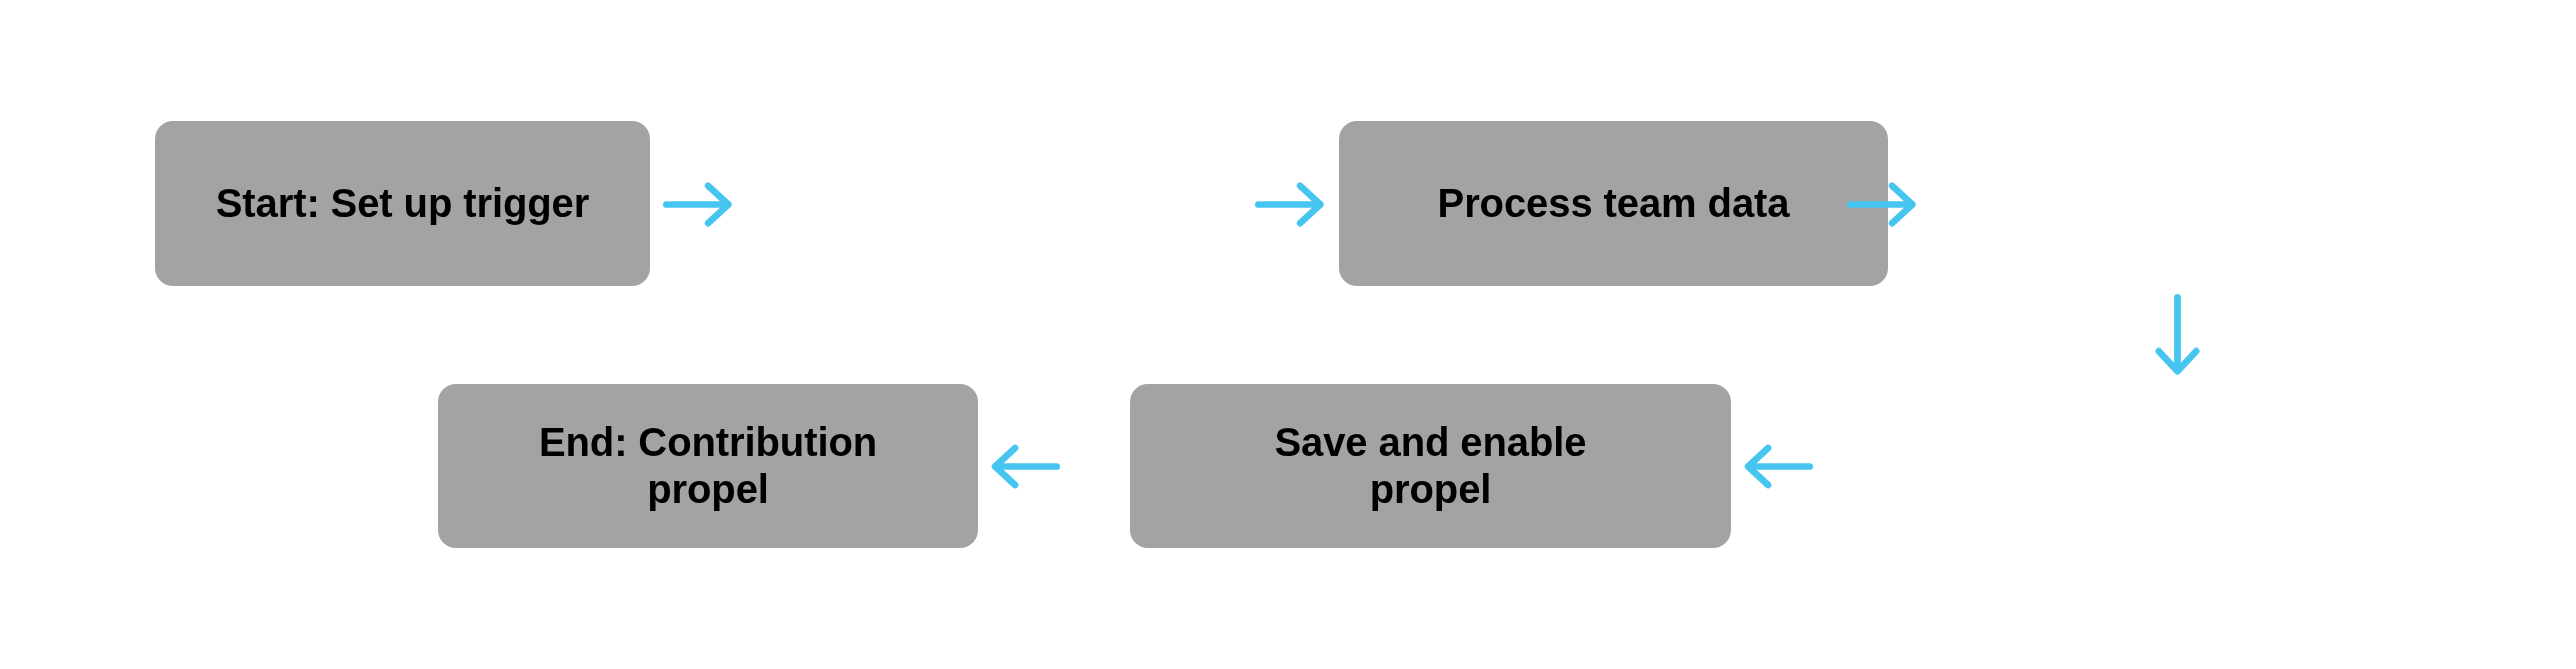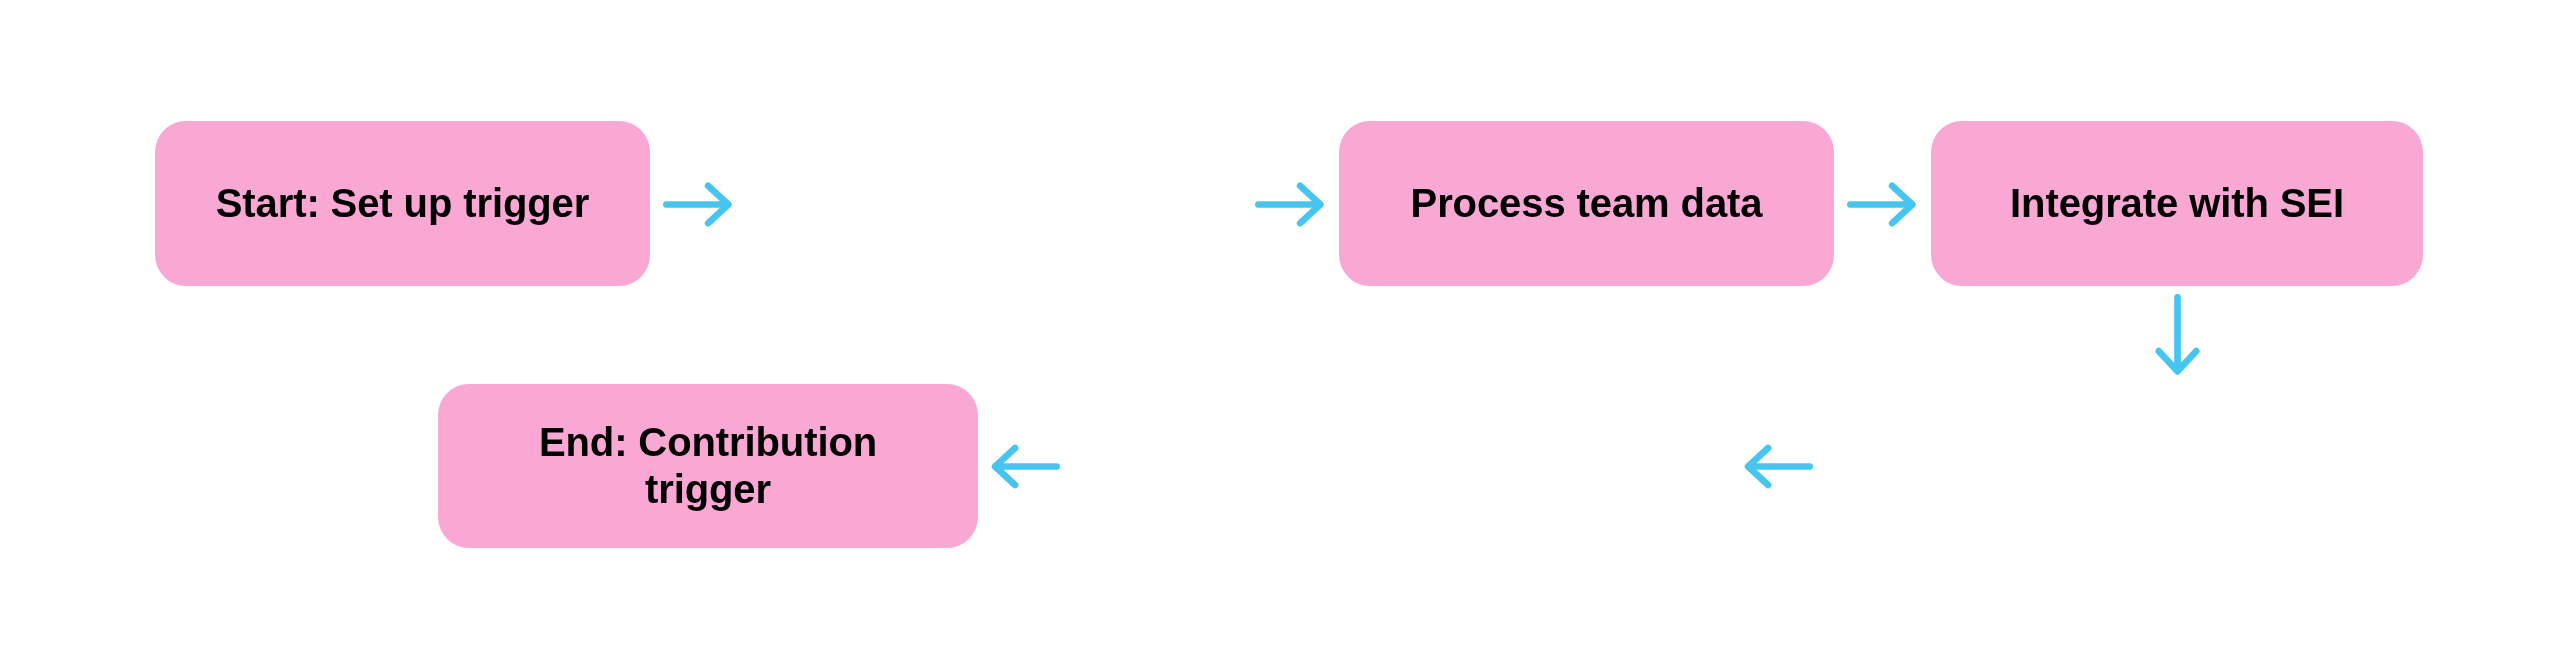--- a/index.html
+++ b/index.html
@@ -18,22 +18,22 @@
   #canvas {
     position: relative;
     width: 2576px;
     height: 669px;
     background: #ffffff;
   }
 
   
   .node {
     position: absolute;
-    background: #f9a8d4;
-    border-radius: 31px;
+    background: #a3a3a3;
+    border-radius: 18px;
     display: flex;
     align-items: center;
     justify-content: center;
     box-sizing: border-box;
     padding: 0 19.4px;
   }
   .node-label {
     font-family: "Liberation Sans", sans-serif;
     font-weight: bold;
     font-size: 40px;
@@ -41,21 +41,21 @@
     color: #000000;
     text-align: center;
     letter-spacing: -0.1px;
     white-space: pre-line;
   }
 
   
   .r1 { top: 121px; height: 165px; }
   #node-start      { left: 155px;  width: 495px; }
   #node-retrieve   { left: 747px; width: 495px; }
-  #node-process    { left: 1339px; width: 495px; }
+  #node-process    { left: 1339px; width: 549px; }
   #node-integrate  { left: 1931px; width: 492px; }
 
   
   .r2 { top: 384px; height: 164px; }
   #node-end        { left: 438px;  width: 540px; }
   #node-save       { left: 1130px; width: 601px; }
   #node-configure  { left: 1826px; width: 596px; }
 
   
   .connector {
@@ -86,29 +86,30 @@
 
   <div class="node r1" id="node-start">
     <span class="node-label">Start: Set up trigger</span>
   </div>
 
 
   <div class="node r1" id="node-process">
     <span class="node-label">Process team data</span>
   </div>
 
-  <div class="node r1" id="node-integrate">
-    <span class="node-label">Integrate with SEI</span>
-  </div>
 
 
+  <div class="node r2" id="node-save">
+    <span class="node-label">Save and enable
+propel</span>
+  </div>
 
   <div class="node r2" id="node-end">
     <span class="node-label">End: Contribution
-trigger</span>
+propel</span>
   </div>
 
   <svg class="connector conn-h" id="arrow-start-retrieve" viewBox="0 0 130 76">
     <g fill="none" stroke="#45c5f0" stroke-width="9" stroke-linecap="round" stroke-linejoin="round">
       <line x1="22" y1="38" x2="104" y2="38"></line>
       <polyline points="78,13 105,38 78,63"></polyline>
     </g>
   </svg>
 
   <svg class="connector conn-h" id="arrow-retrieve-process" viewBox="0 0 130 76">

